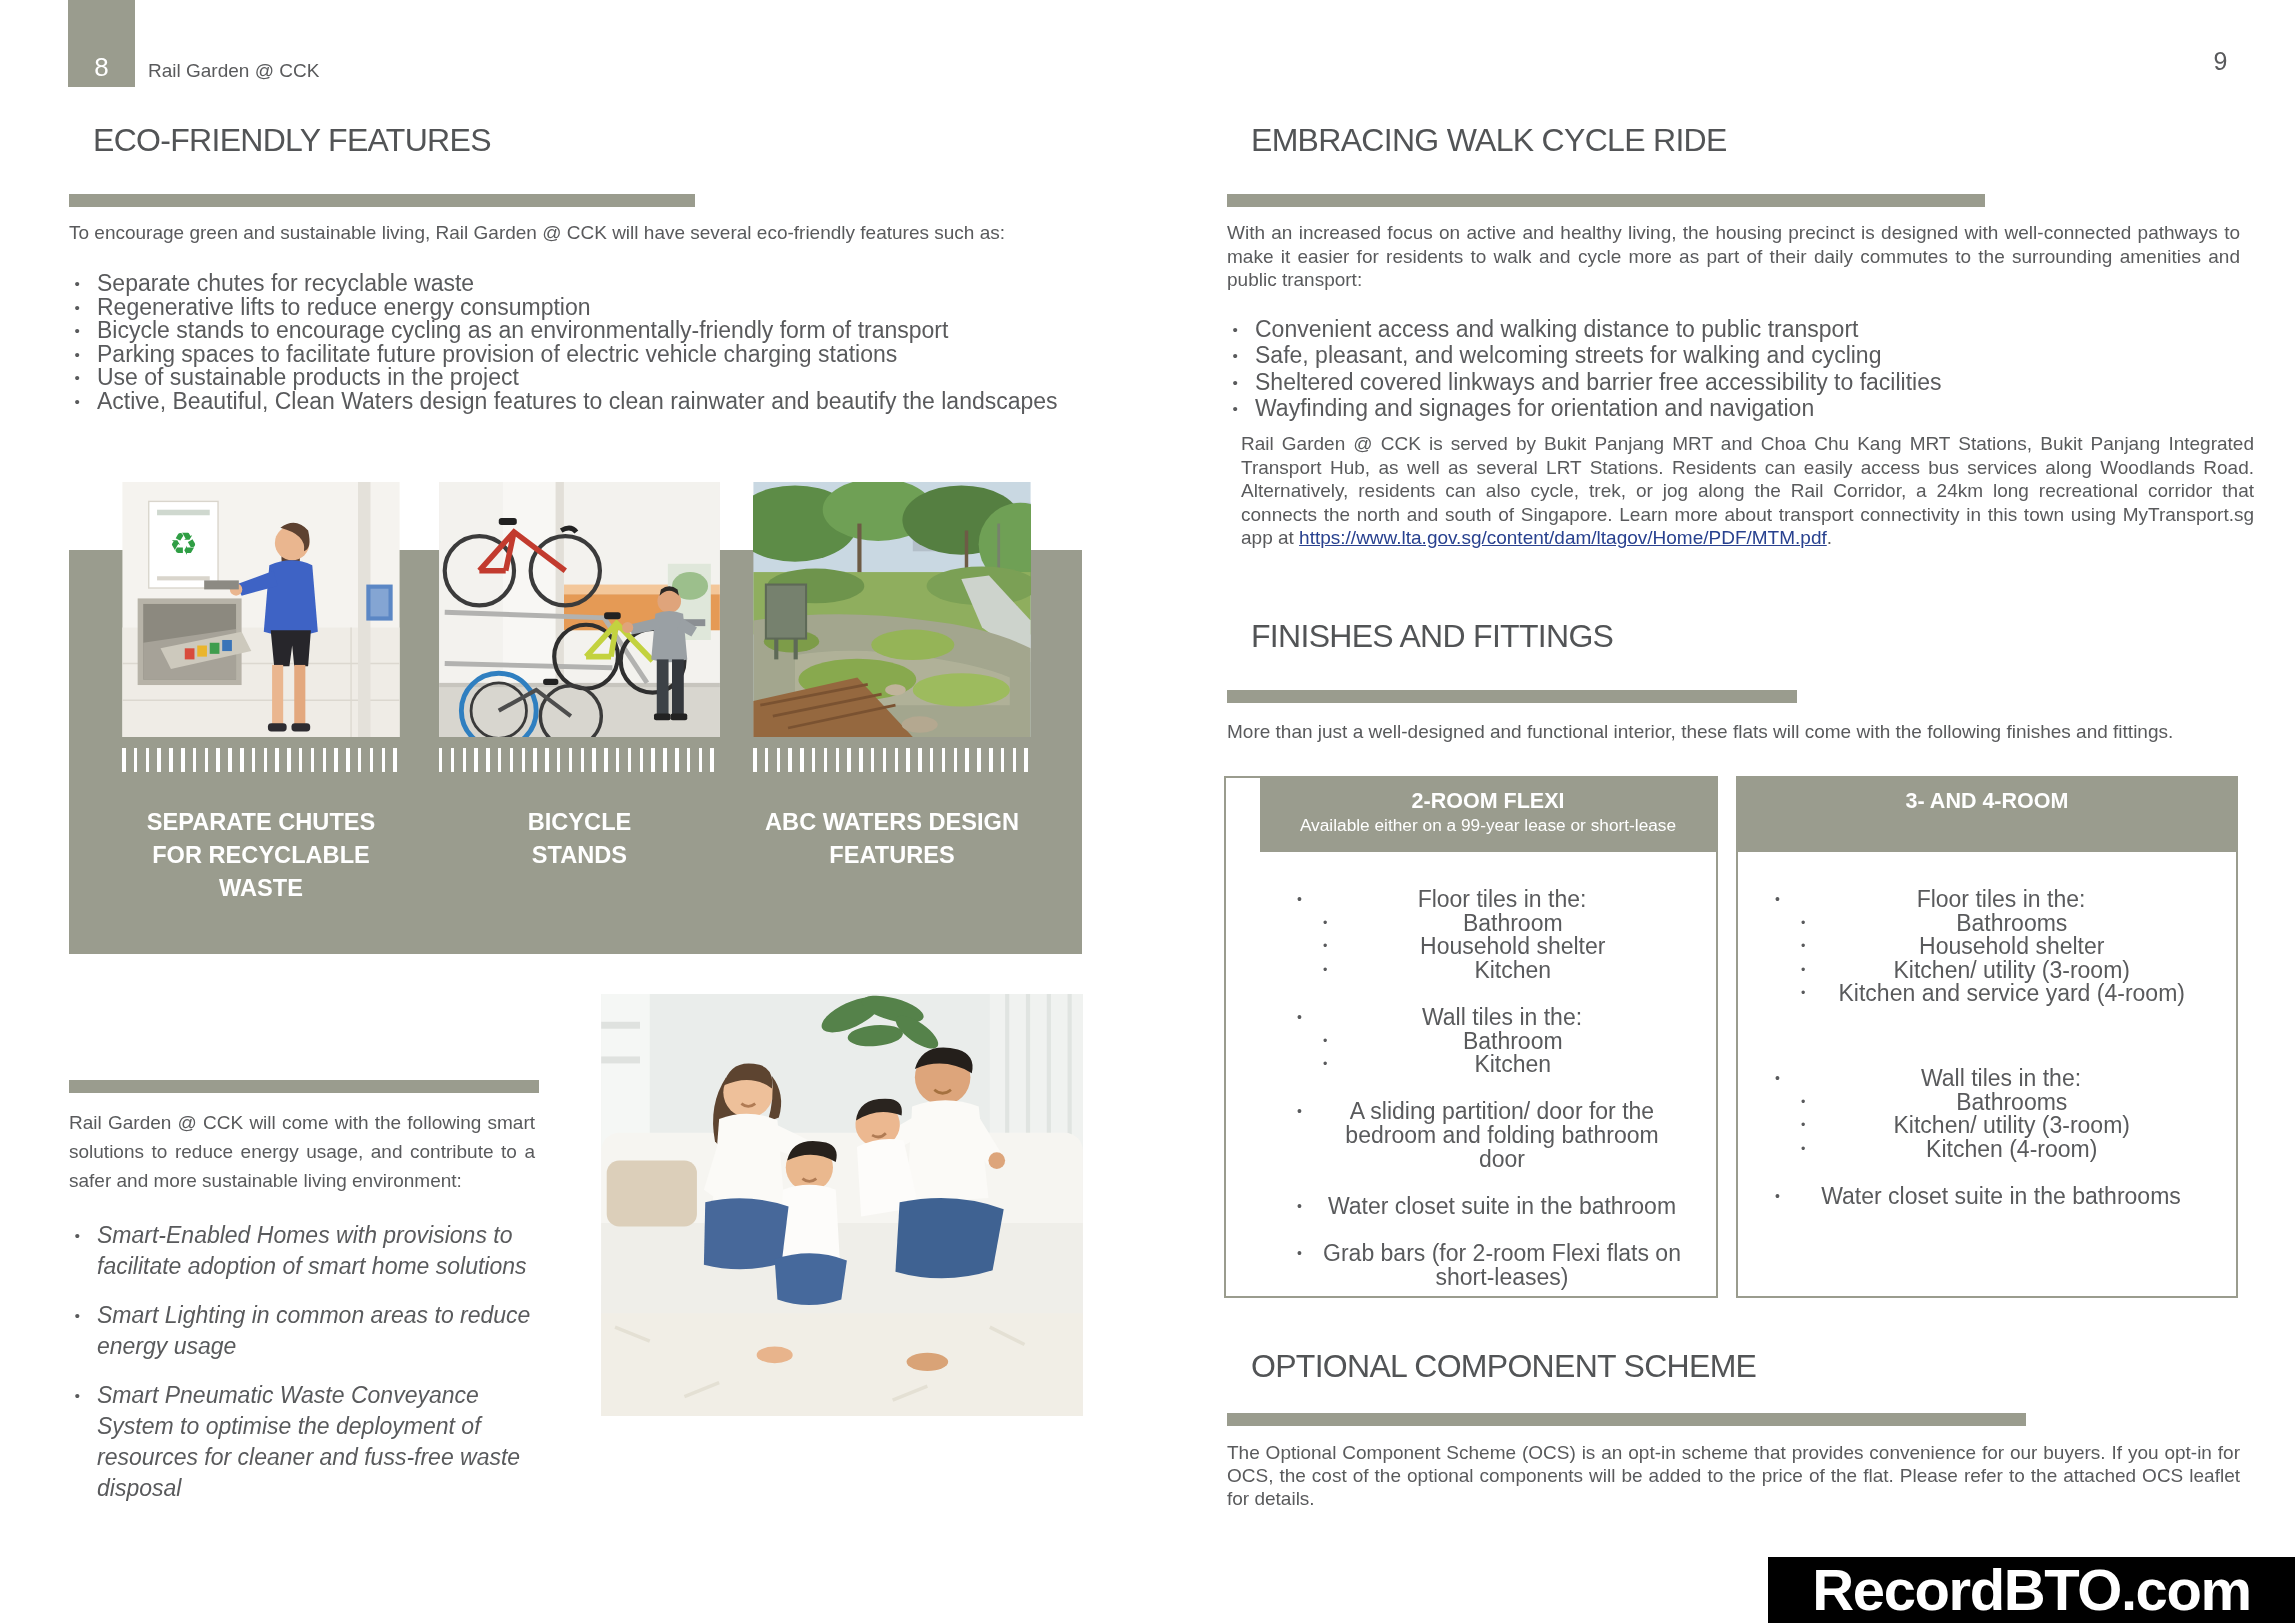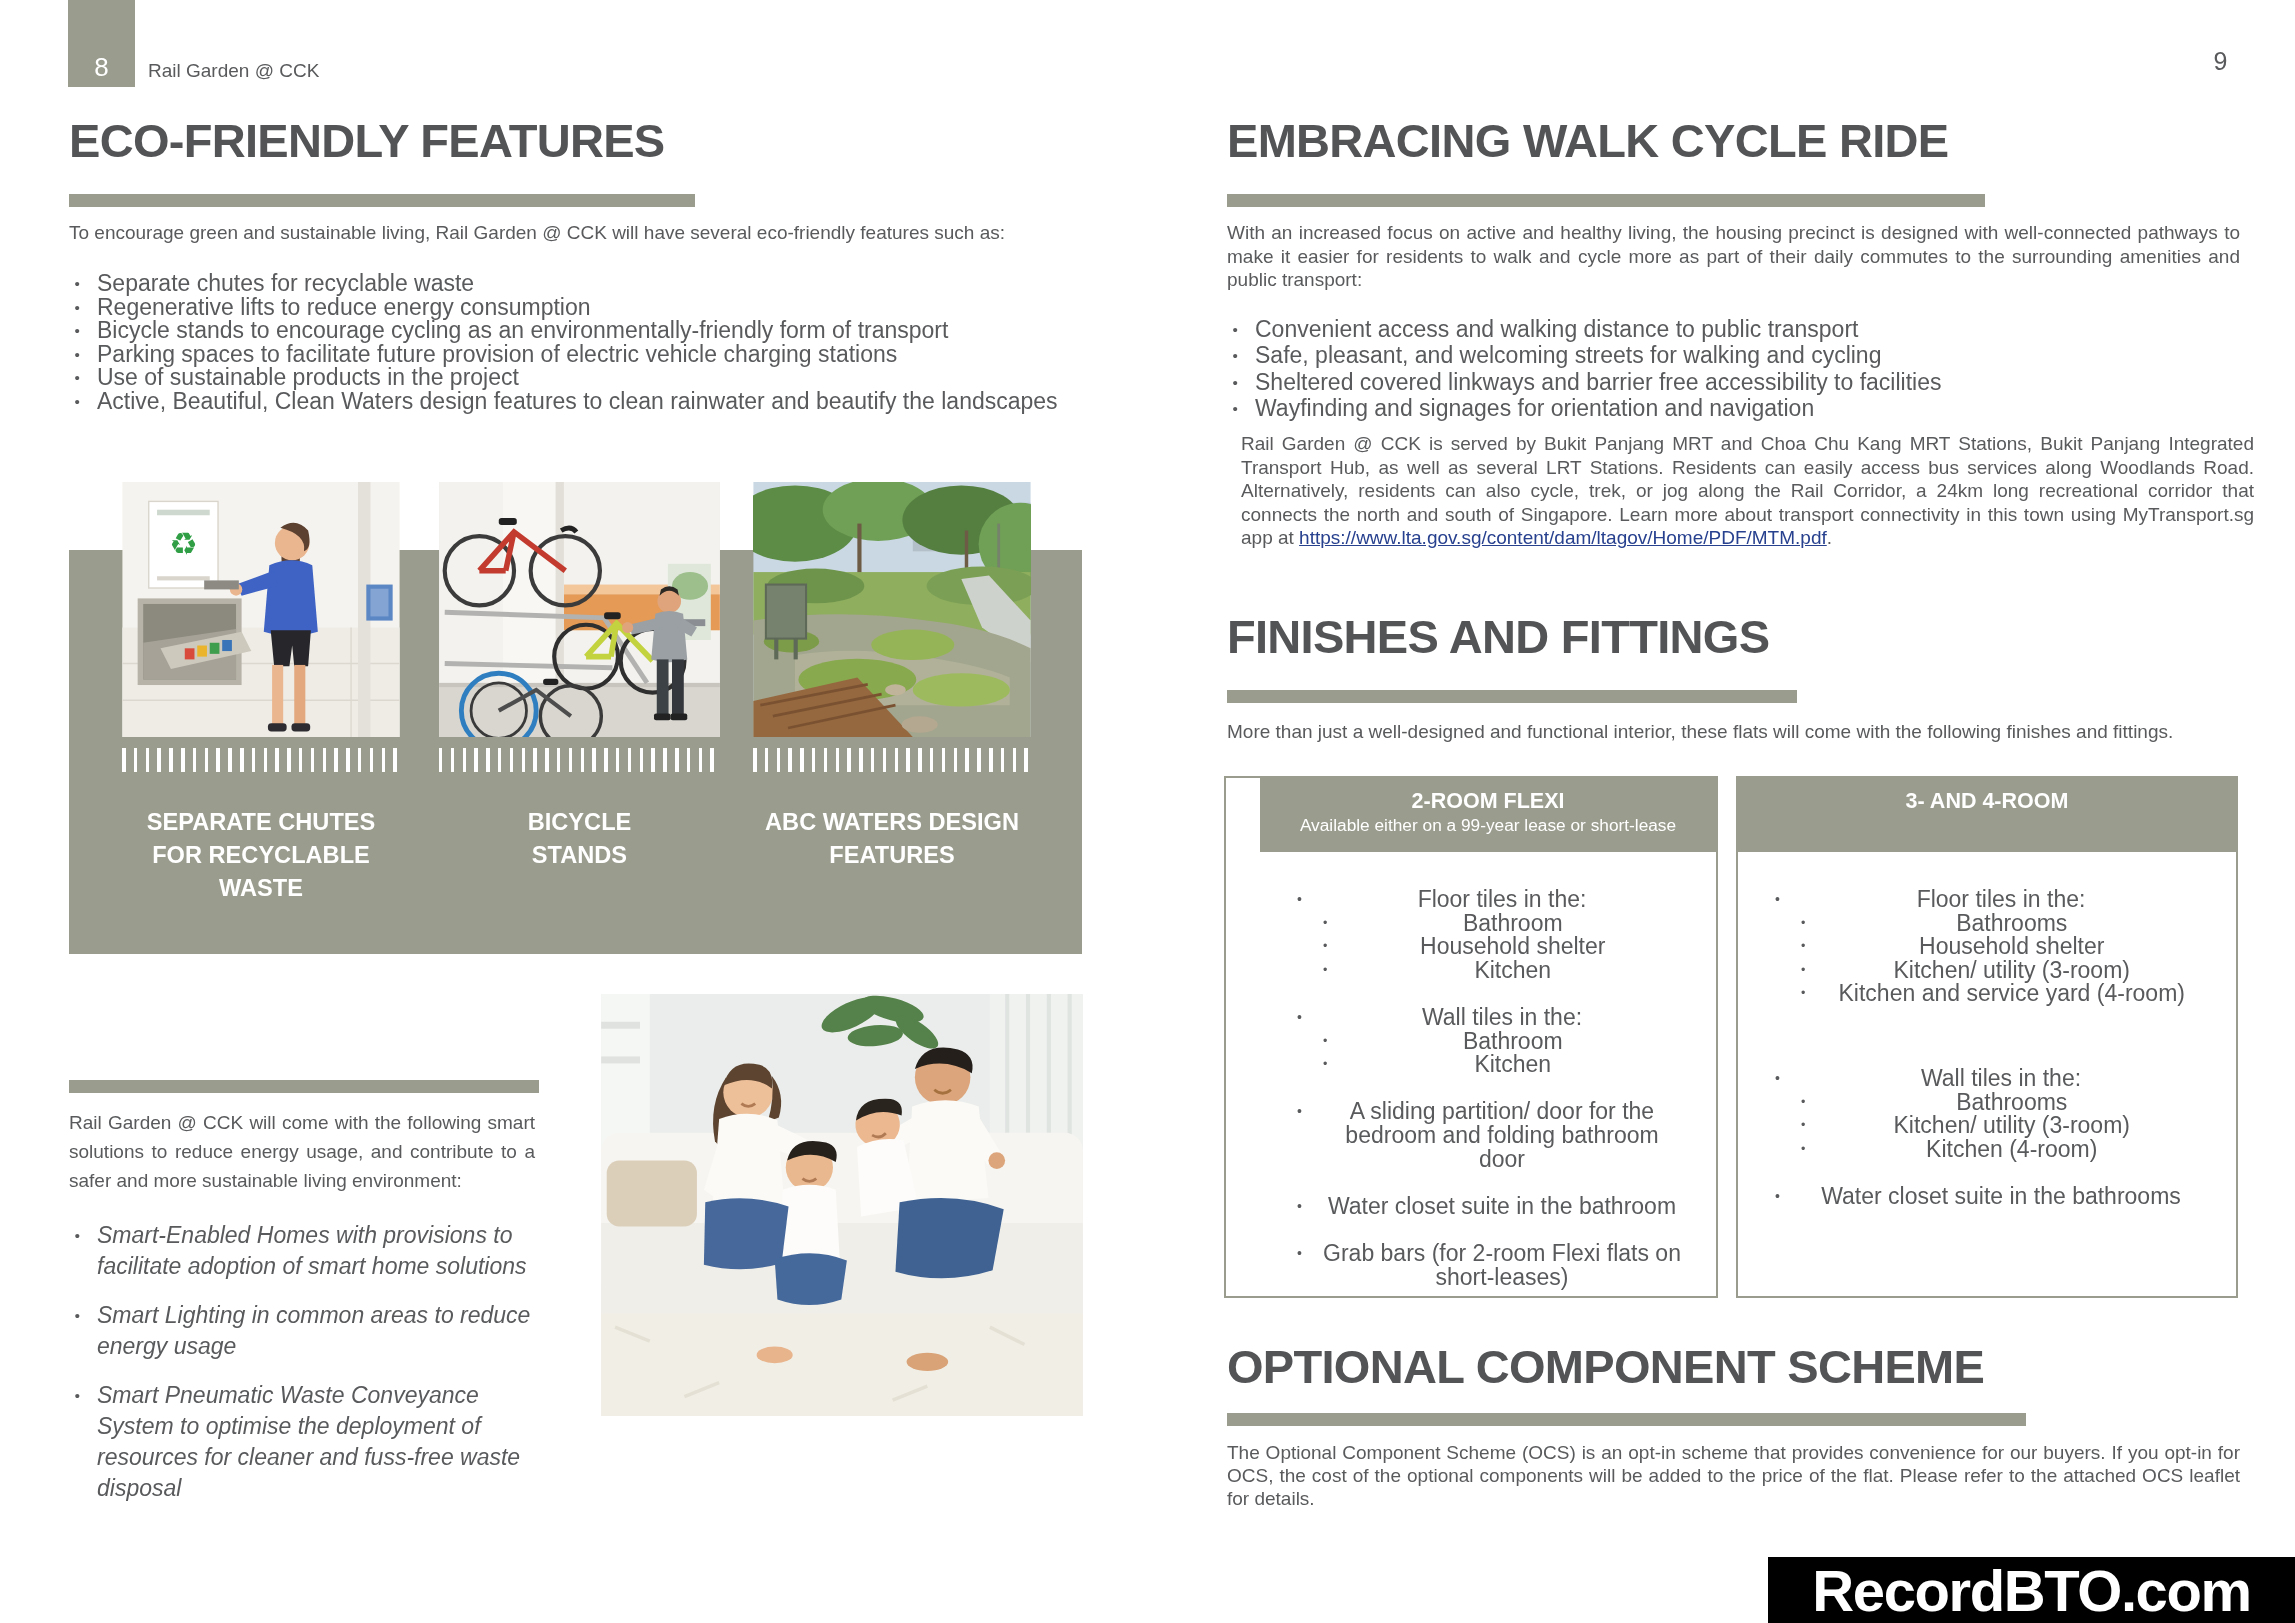--- a/index.html
+++ b/index.html
@@ -1,21 +1,21 @@
 <!DOCTYPE html>
 <html style="--accent: #9a9c8e; --heading: #525456; --body: #595a5c; --link: #28418f; --caption: #ffffff; --watermark_bg: #000000; --watermark_text: #ffffff;font-size:11px"><head>
 <meta charset="utf-8">
 <style>
   html,body{margin:0;padding:0;background:#ffffff;}
   #canvas{
     position:relative;width:2295px;height:1623px;background:#fff;overflow:hidden;
     font-family:"Liberation Sans","DejaVu Sans",sans-serif;color:var(--body,#595a5c);
   }
-  .h1{position:absolute;font-weight:bold;font-size:47px;line-height:47px;letter-spacing:-0.7px;
-      color:var(--heading,#525456);white-space:nowrap;}
+  .h1{position:absolute;font-weight:normal;font-size:32px;line-height:47px;letter-spacing:-0.7px;
+      color:var(--heading,#525456);white-space:nowrap;margin-left:24px;}
   .rule{position:absolute;height:12.5px;background:var(--accent,#9a9c8e);}
   .para{position:absolute;font-size:19px;line-height:23.6px;text-align:justify;color:var(--body,#595a5c);}
   .para.lh42{line-height:29px;}
   .blist{position:absolute;list-style:none;margin:0;padding:0;font-size:23px;line-height:23.6px;color:var(--body,#595a5c);}
   .blist li{position:relative;padding-left:28px;}
   .blist li::before{content:"•";position:absolute;left:5.6px;top:0;font-size:15.3px;}
   .smartlist li{margin-bottom:18px;line-height:31px;font-style:italic;}
   .walklist li{margin-bottom:2.8px;}
   .numbox{position:absolute;left:68px;top:0;width:67px;height:87px;background:var(--accent,#9a9c8e);
           display:flex;align-items:flex-end;justify-content:center;padding-bottom:4.2px;box-sizing:border-box;
@@ -37,21 +37,21 @@
   .fbox-sub{font-size:17.3px;line-height:22px;}
   .fbox-body{padding:36px 35px 0 37px;font-size:23px;line-height:23.6px;color:var(--body,#595a5c);text-align:center;}
   .fbox-body ul{list-style:none;margin:0;padding:0;}
   .fgroup{position:relative;padding-left:26px;margin-bottom:23.6px;}
   .fgroup::before{content:"•";position:absolute;left:0;top:0;font-size:14px;}
   .fbox2 .fgroup:nth-of-type(1){margin-bottom:61px;}
   .fsub{padding-left:2.1px;}
   .fsub li{position:relative;padding-left:21.5px;}
   .fsub li::before{content:"•";position:absolute;left:0;top:0;font-size:12.5px;}
   .watermark{position:absolute;left:1768px;top:1557px;width:527px;height:66px;background:var(--watermark_bg,#000);
-             color:var(--watermark_text,#fff);display:flex;align-items:center;justify-content:center;
+             color:var(--watermark_text,#fff);display:flex;align-items:flex-end;justify-content:center;
              font-weight:bold;font-size:58px;letter-spacing:-1.4px;white-space:nowrap;}
 </style>
 </head>
 <body>
 
 <div id="canvas">
 
   <div class="numbox">
     <span>8</span>
   </div>

